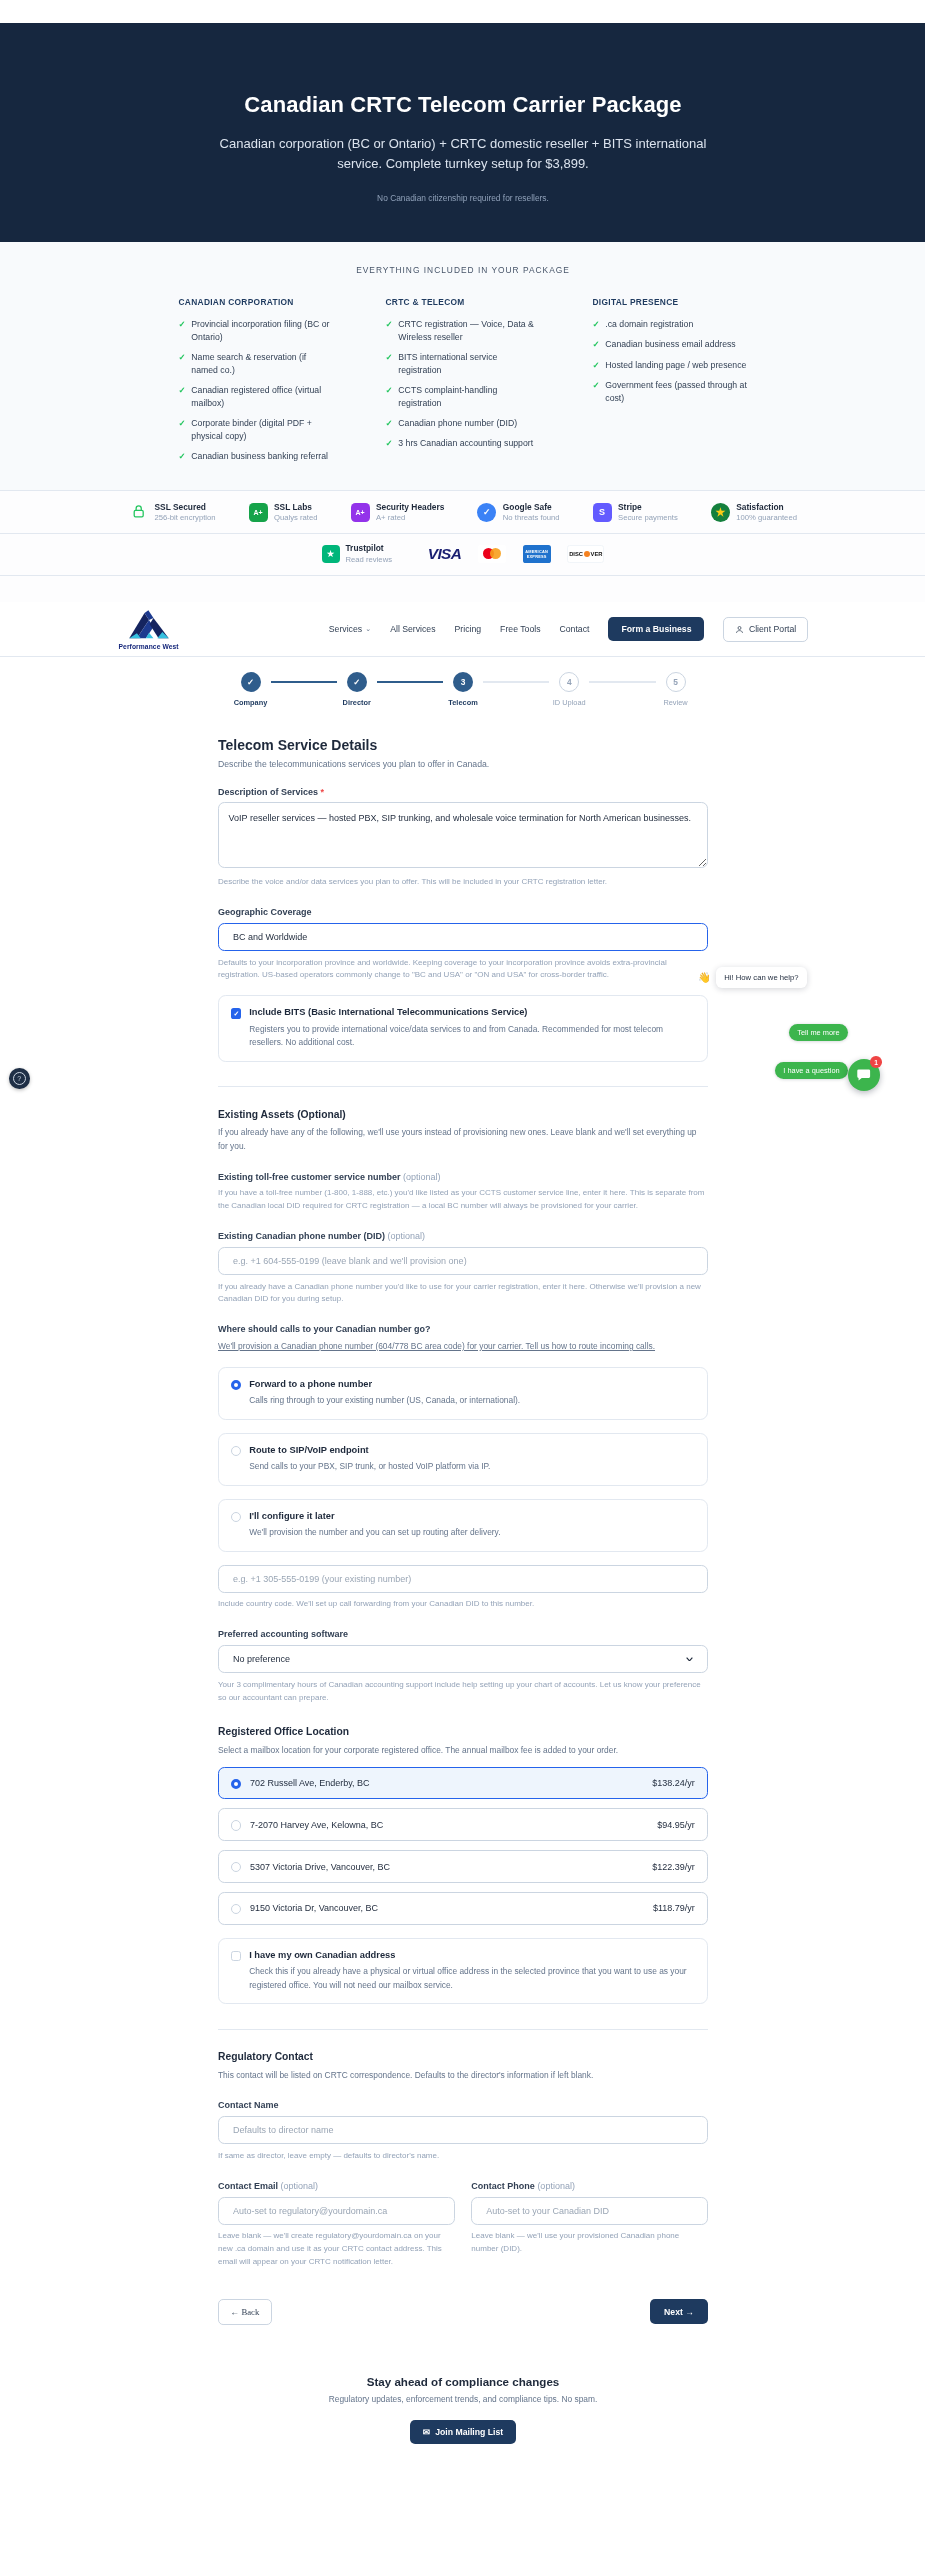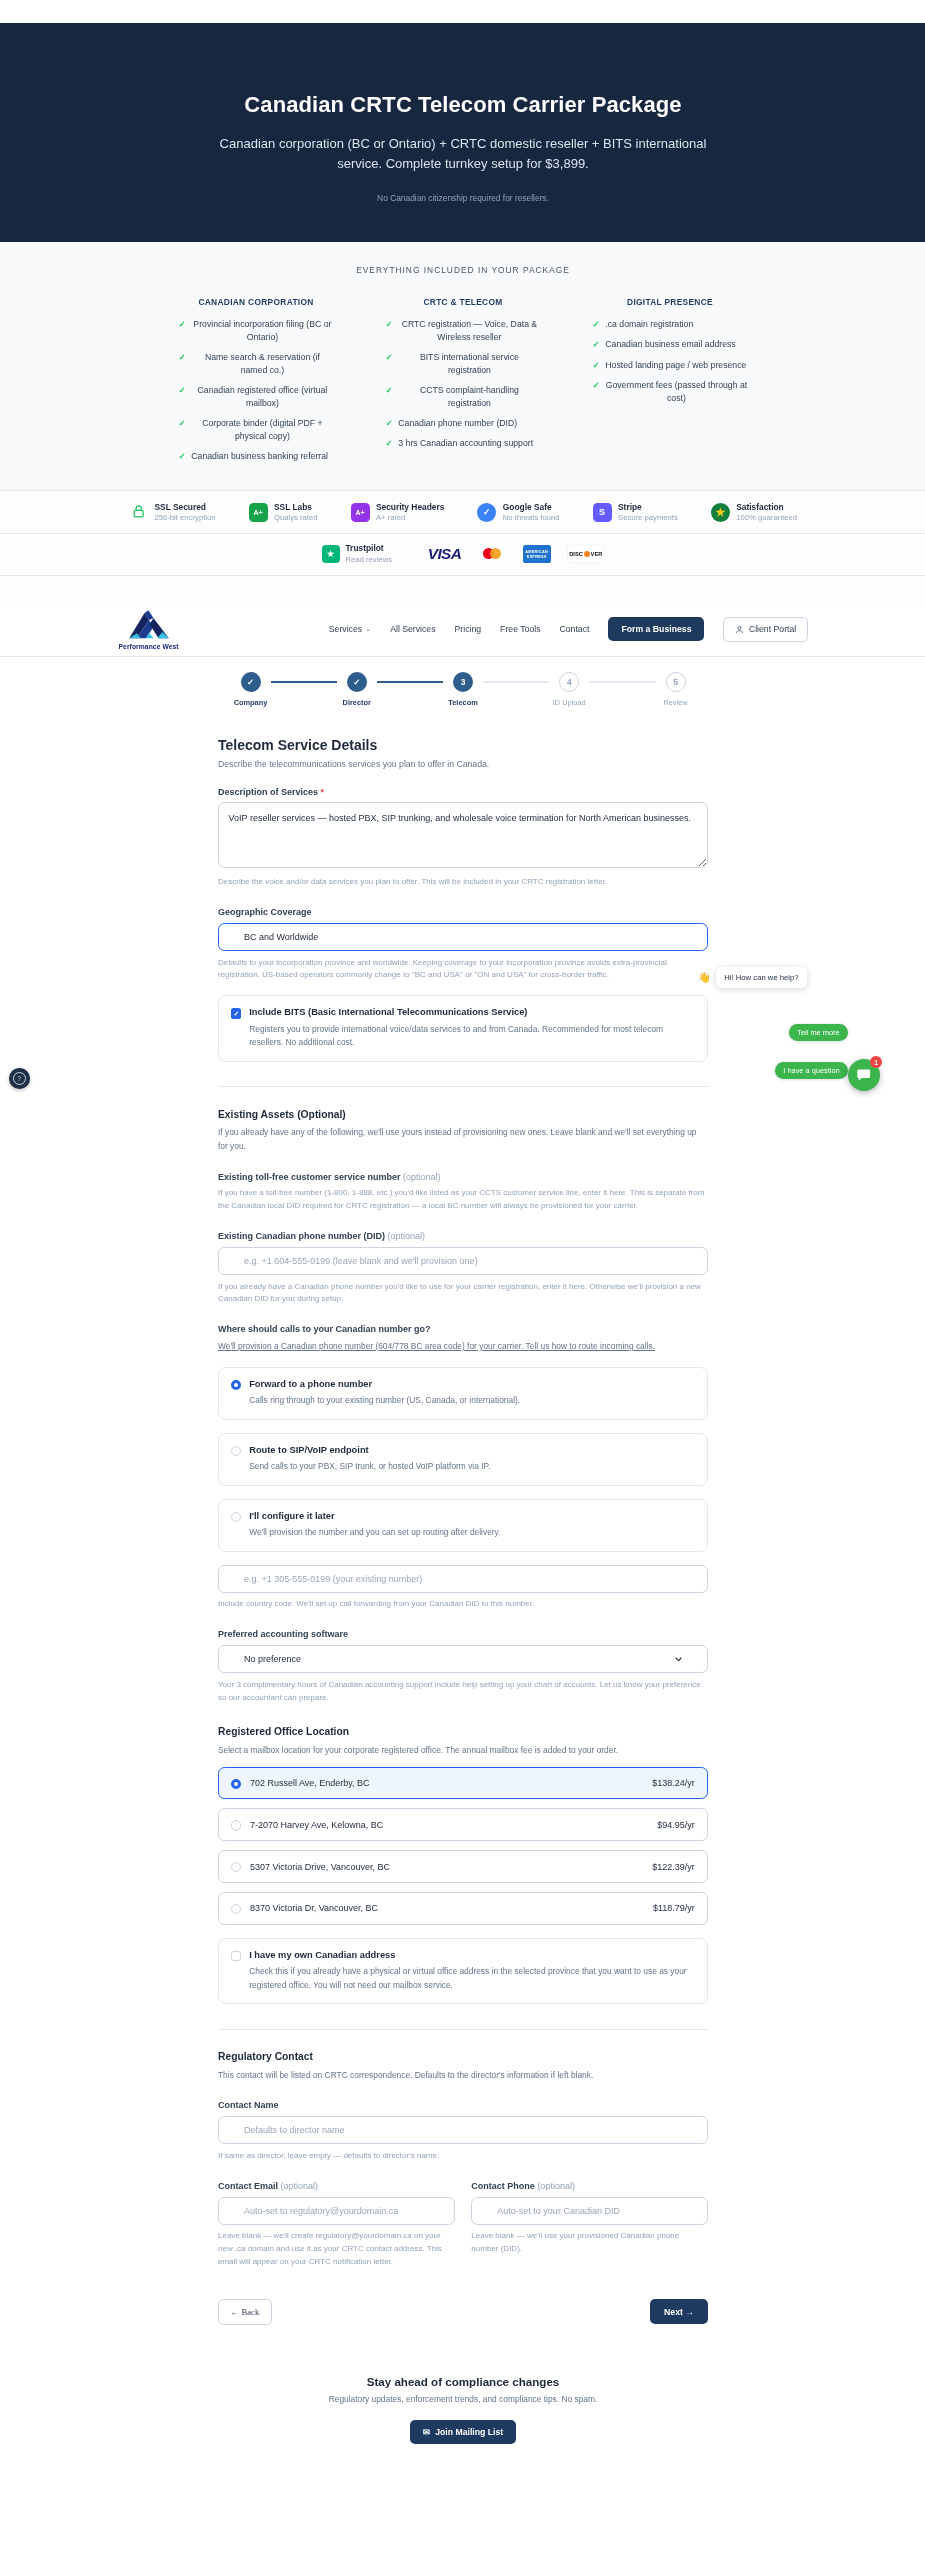--- a/index.html
+++ b/index.html
@@ -9,21 +9,21 @@
   
   .top-strip { height:22.5px; background:#fff; }
   .hero { background:#16273f; color:#fff; text-align:center; padding:69px 0 39px; }
   .hero h1 { font-size:22px; font-weight:700; letter-spacing:0.1px; }
   .hero .sub { margin:16.7px auto 0; width:488px; font-size:13px; line-height:1.55; color:#dbe3ee; font-weight:400; }
   .hero .note { margin-top:19px; font-size:8.4px; color:#8fa0b8; }
 
   
   .included { background:#f8fafc; border-bottom:0.6px solid #e2e8f0; padding:23px 0 19px; }
   .included .kicker { text-align:center; font-size:8.4px; letter-spacing:1px; color:#475569; font-weight:500; }
-  .pkg-grid { width:569px; margin:22px auto 0; display:grid; grid-template-columns:1fr 1fr 1fr; gap:0 52px;text-align:center; }
+  .pkg-grid { width:569px; margin:22px auto 0; display:grid; grid-template-columns:1fr 1fr 1fr; gap:0 52px; }
   .pkg-col h3 { font-size:8.4px; color:#1e3a5f; letter-spacing:0.3px; font-weight:700; margin-bottom:10.3px; }
   .pkg-item { display:flex; gap:5.8px; font-size:8.7px; color:#334155; line-height:1.5; margin-bottom:7px; }
   .pkg-item .check { color:#22c55e; font-weight:700; font-size:8.4px; line-height:1.6; }
 
   
   .trustrow { background:#fdfdfe; border-bottom:0.6px solid #e2e8f0; padding:11px 0; display:flex; justify-content:center; align-items:center; gap:33px; }
   .badge { display:flex; align-items:center; gap:6.4px; }
   .b-title { font-size:8.4px; font-weight:700; color:#1e293b; }
   .b-sub { font-size:7.7px; color:#94a3b8; margin-top:1.9px; }
   .bicon { width:19px; height:19px; display:flex; align-items:center; justify-content:center; border-radius:4.5px; font-size:7px; font-weight:700; color:#fff; flex:0 0 auto; }
@@ -72,21 +72,21 @@
   .connector.off { background:#e2e8f0; }
 
   
   .form-wrap { width:490px; margin:0 auto; padding:18px 0 0; }
   .form-title { font-size:14px; font-weight:700; color:#1e293b; }
   .form-intro { font-size:8.7px; color:#64748b; margin-top:5.8px; }
   .f-label { font-size:9px; font-weight:600; color:#334155; margin:18px 0 5.8px; }
   .f-label .req { color:#ef4444; }
   .f-label .opt { color:#94a3b8; font-weight:400; }
   textarea.f-input { width:100%; height:66px; border:0.6px solid #cbd5e1; border-radius:6.4px; padding:8.4px 9.6px; font-size:9px; color:#1e293b; font-family:inherit; line-height:1.5; resize:vertical; }
-  input.f-input, .f-select { width:100%; height:28px; border:0.6px solid #cbd5e1; border-radius:6.4px; padding:0 25px; font-size:9px; color:#1e293b; font-family:inherit; background:#fff; }
+  input.f-input, .f-select { width:100%; height:28px; border:0.6px solid #cbd5e1; border-radius:6.4px; padding:0 14px; font-size:9px; color:#1e293b; font-family:inherit; background:#fff; }
   input.f-input::placeholder { color:#9aa6b5; }
   input.f-input.focused { border:1.3px solid #2563eb; }
   .f-help { font-size:8px; color:#94a3b8; line-height:1.6; margin-top:5.8px; }
   .opt-card { border:0.6px solid #e2e8f0; border-radius:7.7px; padding:11px 12.2px; margin-top:13px; background:#fff; }
   .opt-head { display:flex; align-items:flex-start; gap:7.7px; cursor:pointer; }
   .cbox { width:10.3px; height:10.3px; border-radius:2.6px; background:#2563eb; color:#fff; font-size:7px; font-weight:700; display:flex; align-items:center; justify-content:center; margin-top:1.3px; flex:0 0 auto; }
   .cbox.empty { background:#fff; border:1px solid #cbd5e1; }
   .radio { width:10.3px; height:10.3px; border-radius:50%; border:1px solid #cbd5e1; background:#fff; margin-top:1.3px; flex:0 0 auto; }
   .radio.sel { border:3.2px solid #2563eb; }
   .opt-title { font-size:9.3px; font-weight:700; color:#1e293b; }
@@ -443,21 +443,21 @@
     <div class="office">
       <span class="left">
           <span class="radio"></span>
         <span class="addr">5307 Victoria Drive, Vancouver, BC</span>
         </span>
       <span class="price">$122.39/yr</span>
     </div>
     <div class="office">
       <span class="left">
           <span class="radio"></span>
-        <span class="addr">8370 Victoria Dr, Vancouver, BC</span>
+        <span class="addr">9150 Victoria Dr, Vancouver, BC</span>
         </span>
       <span class="price">$118.79/yr</span>
     </div>
 
     <div class="opt-card">
       <div class="opt-head">
         <span class="cbox empty"></span>
         <span class="opt-title">I have my own Canadian address</span>
       </div>
       <div class="opt-desc">Check this if you already have a physical or virtual office address in the selected province that you want to use as your registered office. You will not need our mailbox service.</div>

